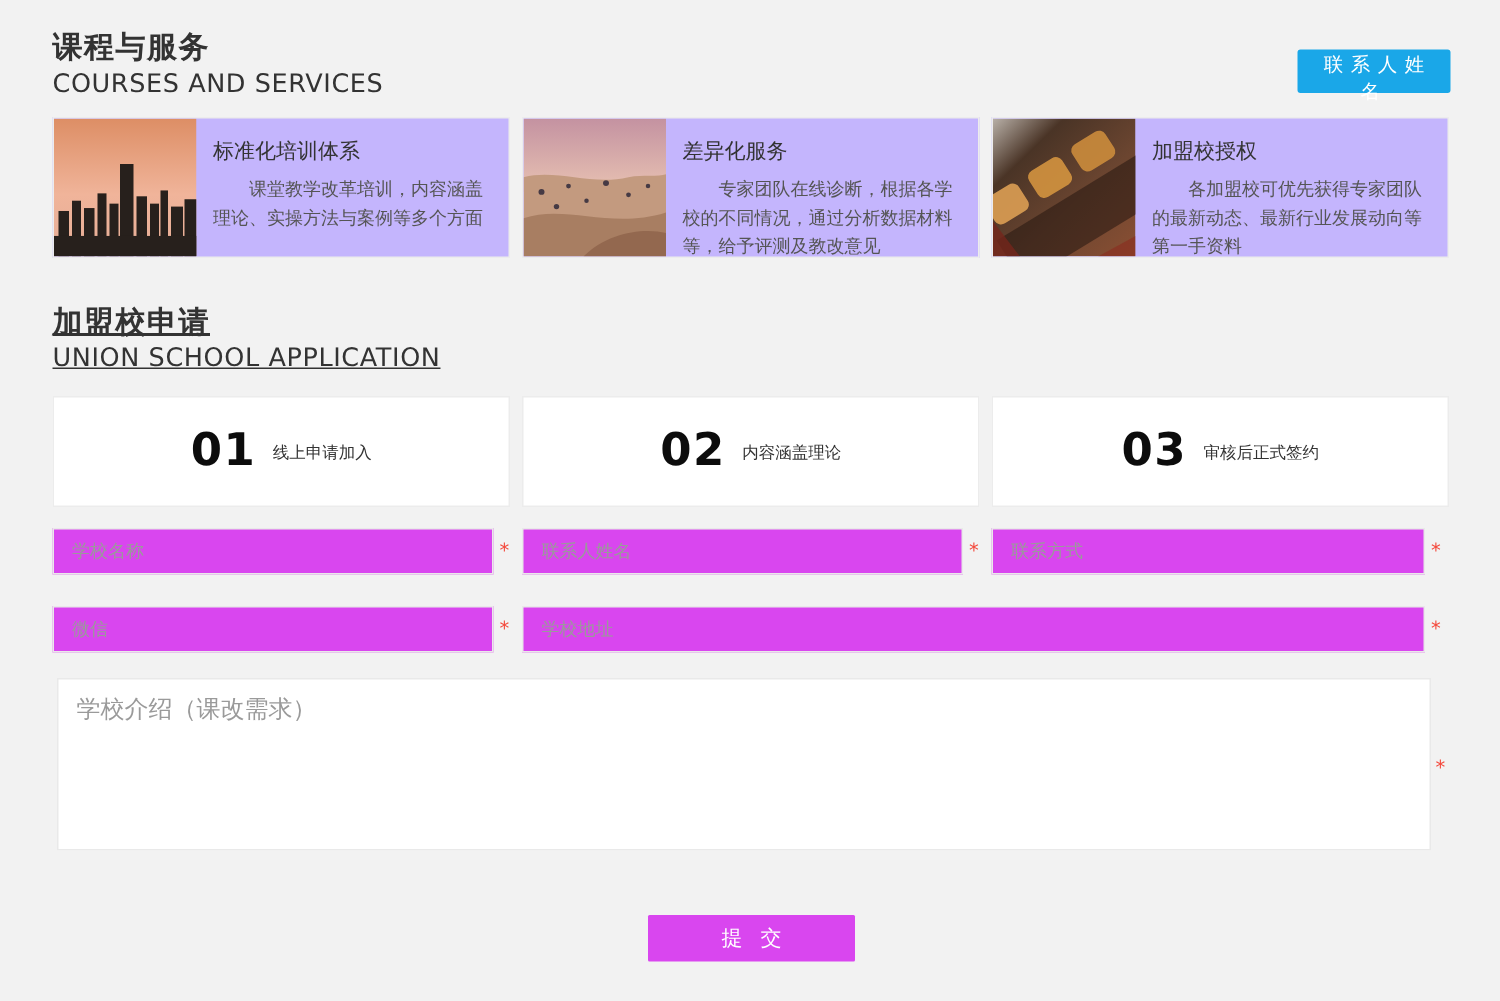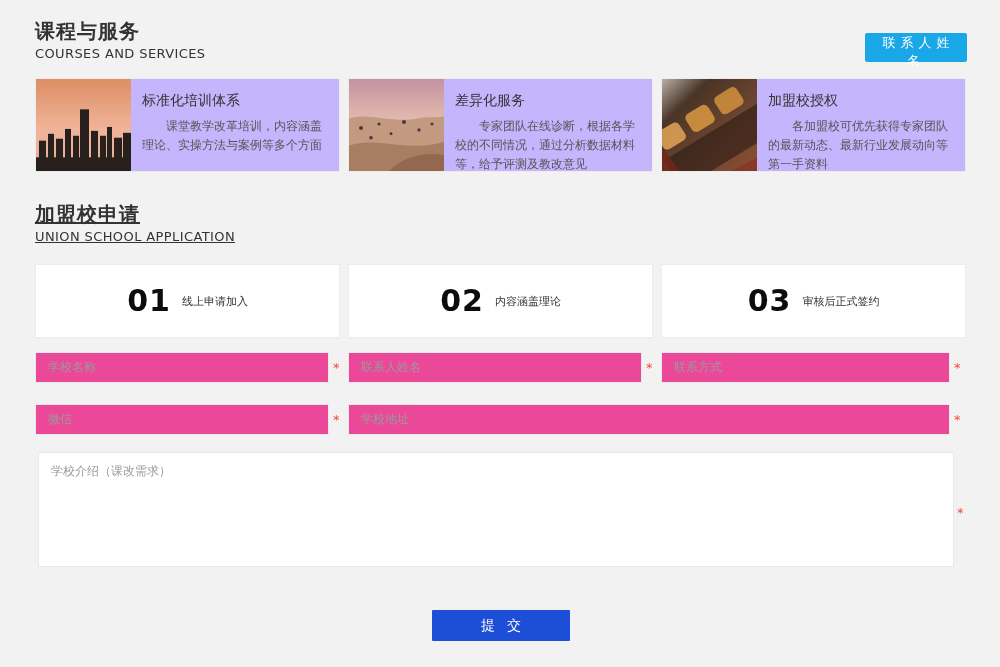--- a/index.html
+++ b/index.html
@@ -5,21 +5,21 @@
   html,body{margin:0;padding:0;}
   body{
     width:1000px;height:667px;position:relative;overflow:hidden;
     background:#f2f2f2;
     font-family:"DejaVu Sans","Liberation Sans",sans-serif;
     color:#333;
   }
   
   .sec-header{position:absolute;left:35px;}
   .sec-header h2{margin:0;font-size:20px;font-weight:600;color:#333;letter-spacing:1px;line-height:1.1;}
-  .sec-header .sub{margin-top:4px;font-size:13px;color:#333;letter-spacing:.4px;}
+  .sec-header .sub{margin-top:4px;font-size:17px;color:#333;letter-spacing:.4px;}
   #services-header{top:20px;}
   #application-header{top:203px;text-decoration:underline;}
 
   
   .more-btn{
     position:absolute;left:865px;top:33px;width:102px;height:29px;
     background:#1aa7e8;color:#fff;border:none;border-radius:2px;
     font-size:13px;letter-spacing:5px;text-indent:5px;cursor:pointer;
     font-family:inherit;
   }
@@ -41,40 +41,40 @@
   .step-card{
     width:305px;height:74px;background:#fff;border:1px solid #ececec;
     box-sizing:border-box;display:flex;align-items:center;justify-content:center;gap:11px;
   }
   .step-number{font-size:30px;font-weight:800;color:#0c0c0c;letter-spacing:1px;line-height:1;}
   .step-label{font-size:11px;color:#333;}
 
   
   .cell{position:absolute;height:31px;display:flex;align-items:center;}
   .cell input{
-    flex:1;height:31px;box-sizing:border-box;border:1px solid #e9e9e9;background:#ec4899;
+    flex:1;height:31px;box-sizing:border-box;border:1px solid #e9e9e9;background:#d946ef;
     padding:0 12px;font-size:12px;color:#333;outline:none;font-family:Liberation Mono, monospace;
   }
   .cell input::placeholder,textarea::placeholder{color:#9a9a9a;opacity:1;}
   .req{color:#f4493c;font-size:13px;margin-left:4px;width:8px;flex:none;line-height:31px;}
   #cell-school-name{left:35px;top:352px;width:306px;}
   #cell-contact-name{left:348px;top:352px;width:306px;}
   #cell-contact-info{left:661px;top:352px;width:301px;}
   #cell-wechat{left:35px;top:404px;width:306px;}
   #cell-address{left:348px;top:404px;width:614px;}
   textarea#school-intro{
     position:absolute;left:38px;top:452px;width:916px;height:115px;box-sizing:border-box;
     border:1px solid #e9e9e9;background:#fff;resize:none;outline:none;
-    padding:10px 12px;font-size:12px;color:#be185d;font-family:inherit;
+    padding:10px 12px;font-size:16px;color:#be185d;font-family:inherit;
   }
   #intro-req{position:absolute;left:957px;top:505px;color:#f4493c;font-size:13px;}
 
   .submit-btn{
     position:absolute;left:432px;top:610px;width:138px;height:31px;
-    background:#1d4ed8;color:#fff;border:none;border-radius:1px;cursor:pointer;
+    background:#d946ef;color:#fff;border:none;border-radius:1px;cursor:pointer;
     font-size:14px;letter-spacing:12px;text-indent:12px;font-family:inherit;
   }
 </style>
 </head>
 <body>
 
 <div class="sec-header" id="services-header">
   <h2>课程与服务</h2>
   <div class="sub">COURSES AND SERVICES</div>
 </div>

